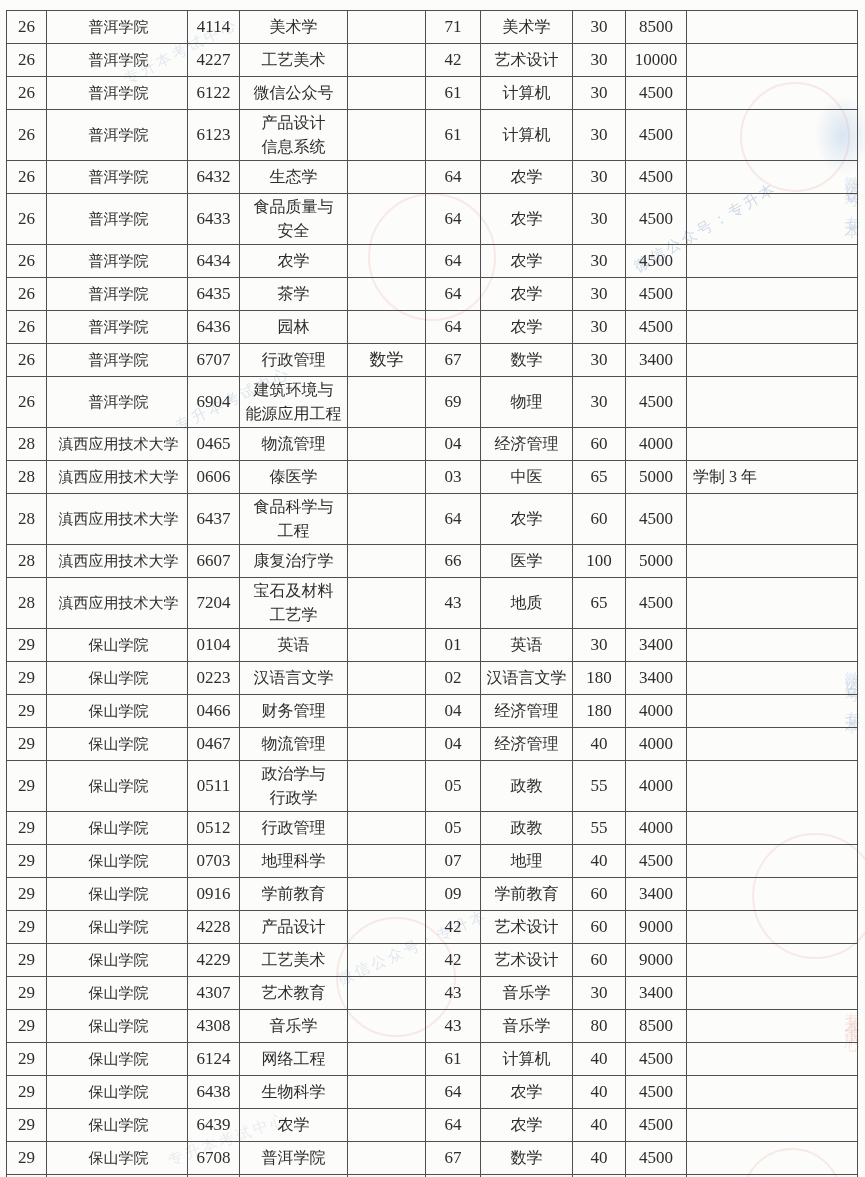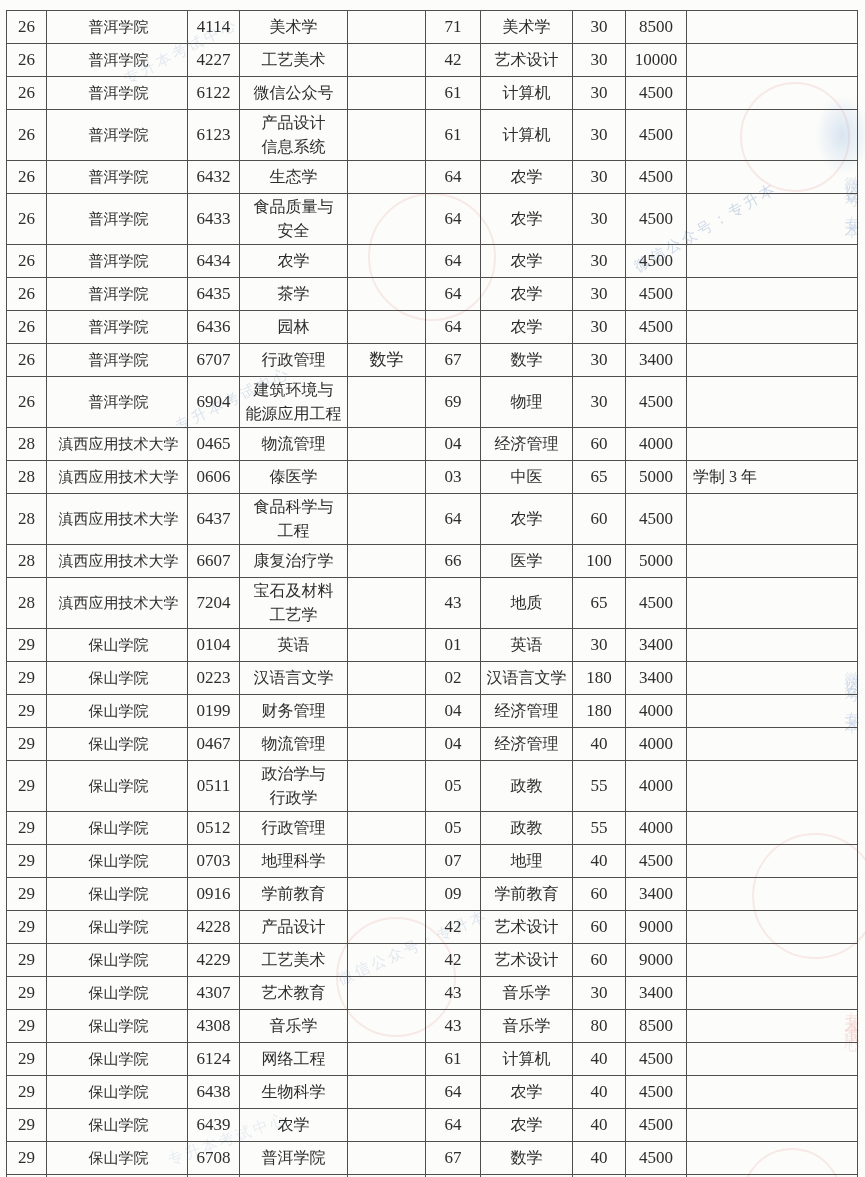--- a/index.html
+++ b/index.html
@@ -309,21 +309,21 @@
       <td class="c-subject"></td>
       <td class="c-catcode">02</td>
       <td class="c-cat">汉语言文学</td>
       <td class="c-count">180</td>
       <td class="c-fee">3400</td>
       <td class="c-note"></td>
     </tr>
         <tr>
       <td class="c-seq">29</td>
       <td class="c-school">保山学院</td>
-      <td class="c-code">0199</td>
+      <td class="c-code">0466</td>
       <td class="c-major">财务管理</td>
       <td class="c-subject"></td>
       <td class="c-catcode">04</td>
       <td class="c-cat">经济管理</td>
       <td class="c-count">180</td>
       <td class="c-fee">4000</td>
       <td class="c-note"></td>
     </tr>
         <tr>
       <td class="c-seq">29</td>

